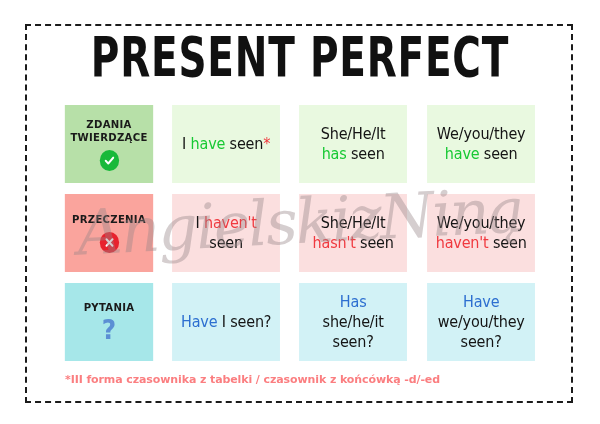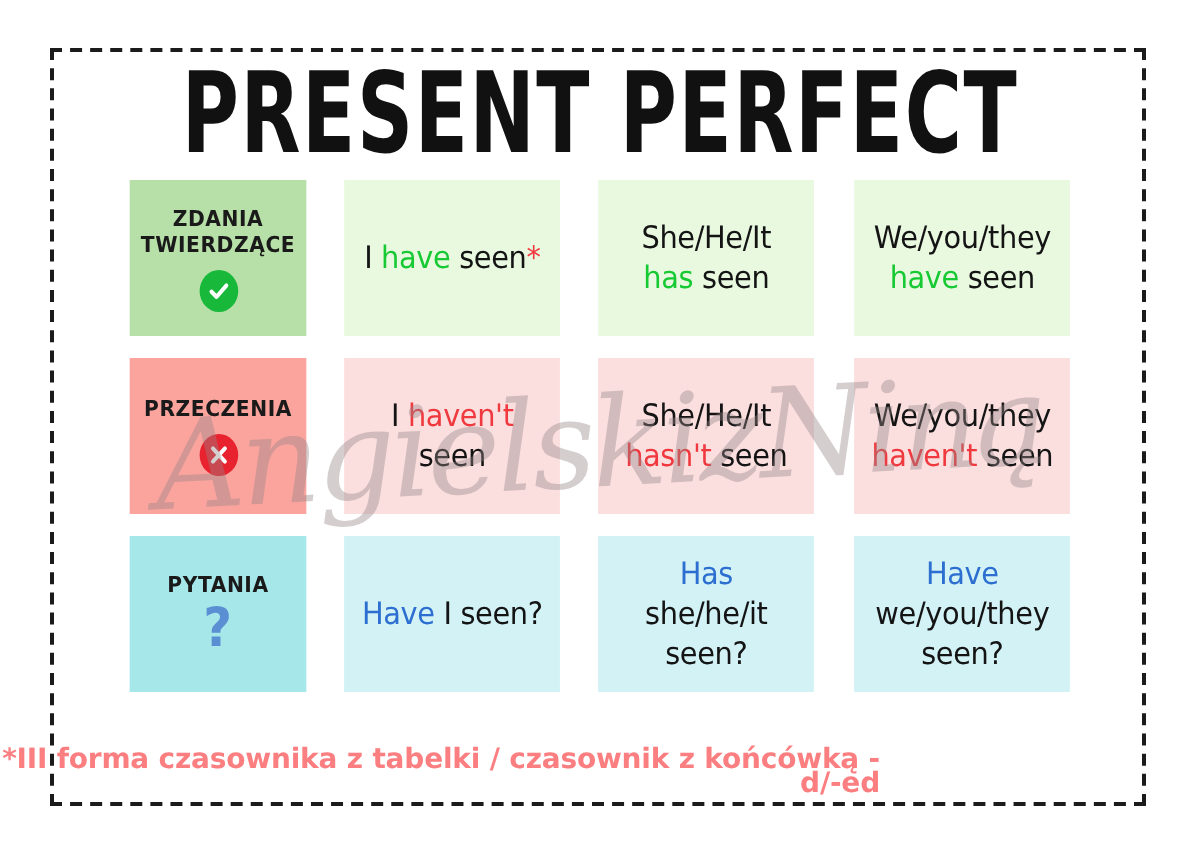--- a/index.html
+++ b/index.html
@@ -61,21 +61,21 @@
     white-space: nowrap;
     letter-spacing: -2px;
     pointer-events: none;
     z-index: 6;
   }
 
   
   #grid {
     position: absolute;
     left: 61px;
-    top: 90px;
+    top: 105px;
     width: 478px;
     display: grid;
     grid-template-columns: 96px 1fr 1fr 1fr;
     grid-template-rows: 78px 78px 78px;
     column-gap: 11px;
     row-gap: 11px;
     z-index: 2;
   }
 
   .cell {
@@ -151,21 +151,21 @@
   #footnote {
     position: absolute;
     left: 0;
     top: 374px;
     width: 476px;
     padding-right: 36px;
     box-sizing: border-box;
     text-align: right;
     font-family: "DejaVu Sans", sans-serif;
     font-weight: bold;
-    font-size: 14px;
+    font-size: 11px;
     line-height: 12px;
     letter-spacing: -0.1px;
     color: #fb7e80;
     z-index: 3;
   }
 </style>
 </head>
 <body>
 
 <div id="poster-frame"></div>

